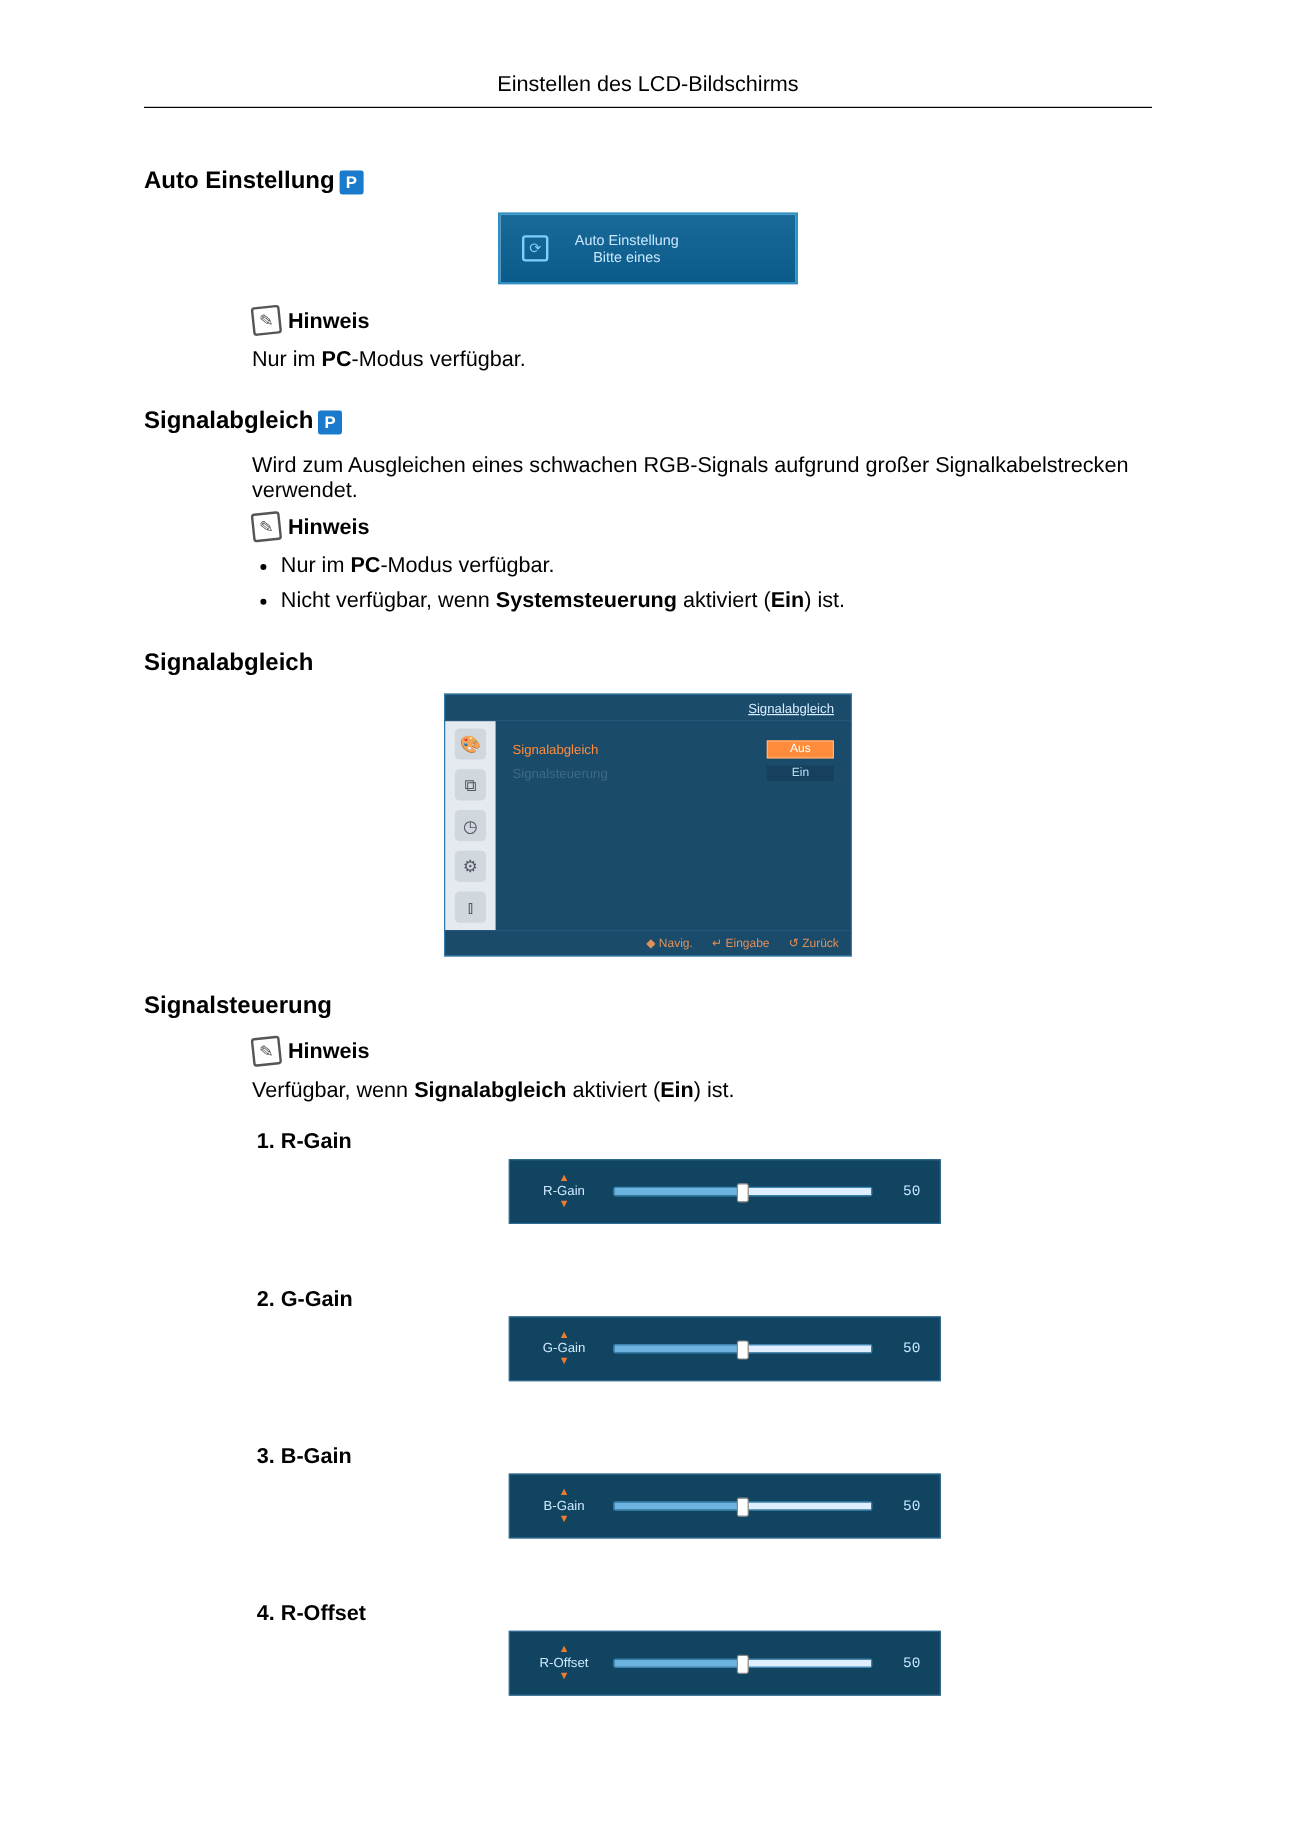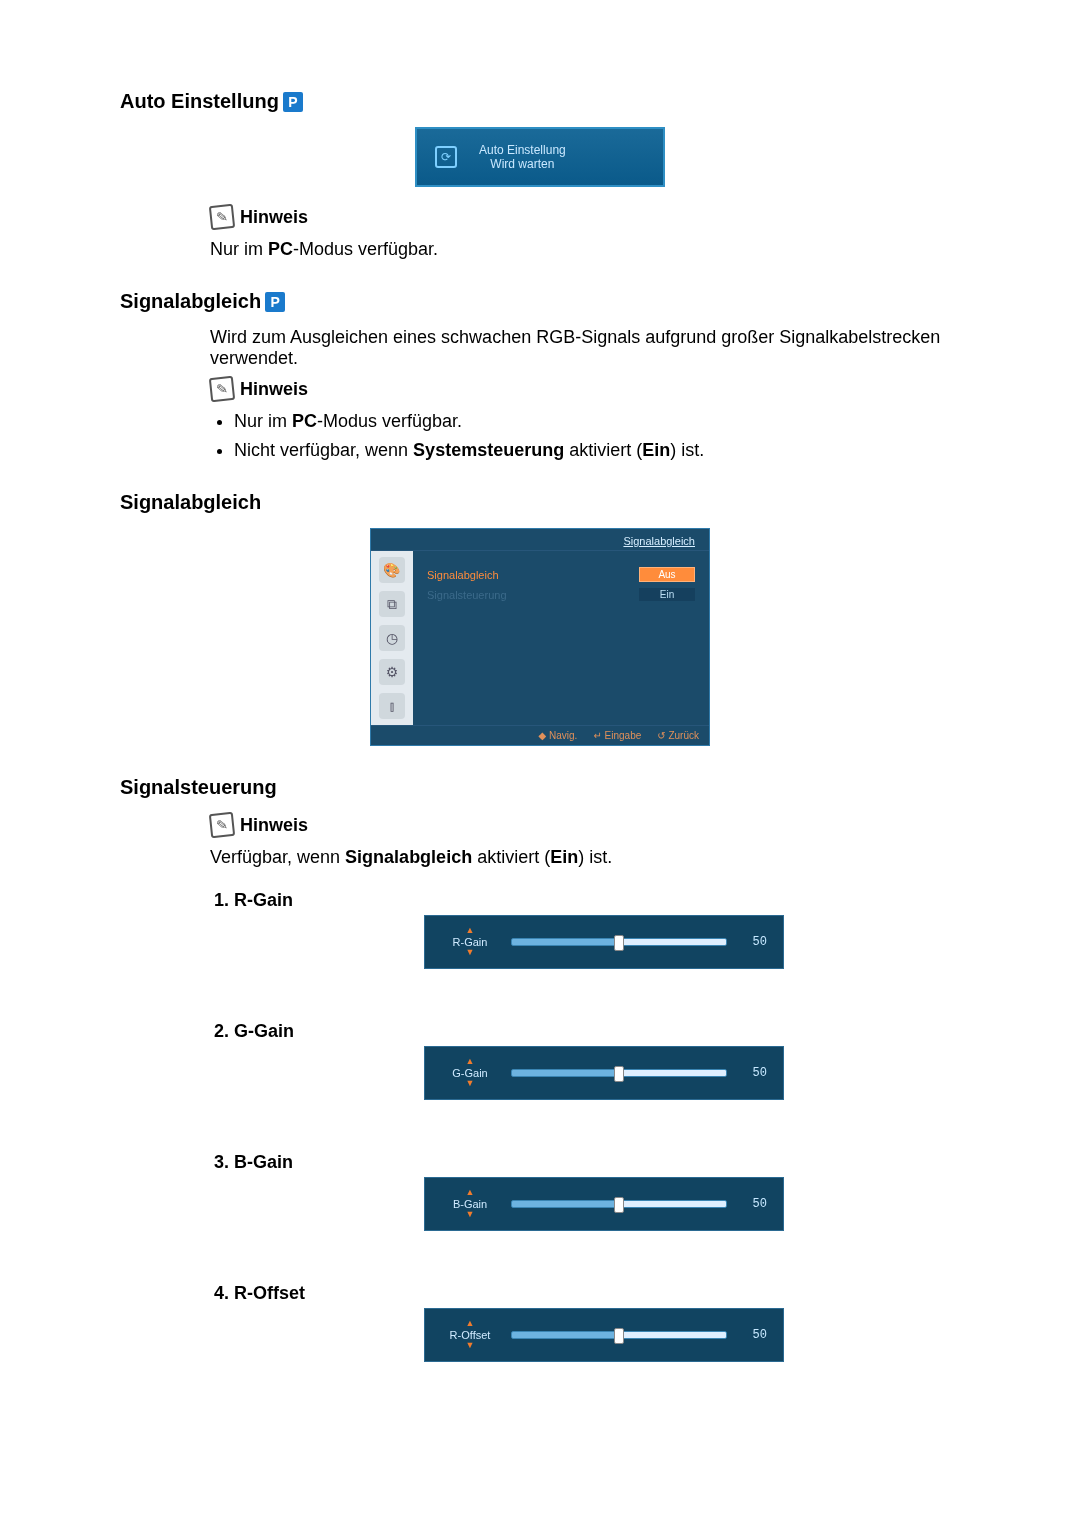--- a/index.html
+++ b/index.html
@@ -156,33 +156,34 @@
     width:10px;height:16px;background:#fff;border:1px solid #888;border-radius:2px;
   }
   .slider-val { width:28px; text-align:right; font-size:12px;font-family:Liberation Mono, monospace; }
   .slider-wrap { margin-top: 4px; margin-left:190px; font-weight:normal; }
   b { font-weight:bold; }
 </style>
 </head>
 <body>
 
 <div class="page">
+  <div class="header-title">Einstellen des LCD-Bildschirms</div>
 
   <h3 class="section-heading">
     <span>Auto Einstellung</span>
     <span class="p-badge">P</span>
   </h3>
 
   <div class="center-block">
     <div class="auto-box">
       <div class="auto-box-inner">
         <div class="auto-box-icon">⟳</div>
         <div>
           <div>Auto Einstellung</div>
-          <div>Wird warten</div>
+          <div>Bitte eines</div>
         </div>
       </div>
     </div>
   </div>
 
   <div class="content-indent">
     <div class="note-line">
       <div class="note-icon">✎</div>
       <span class="note-text">Hinweis</span>
     </div>

